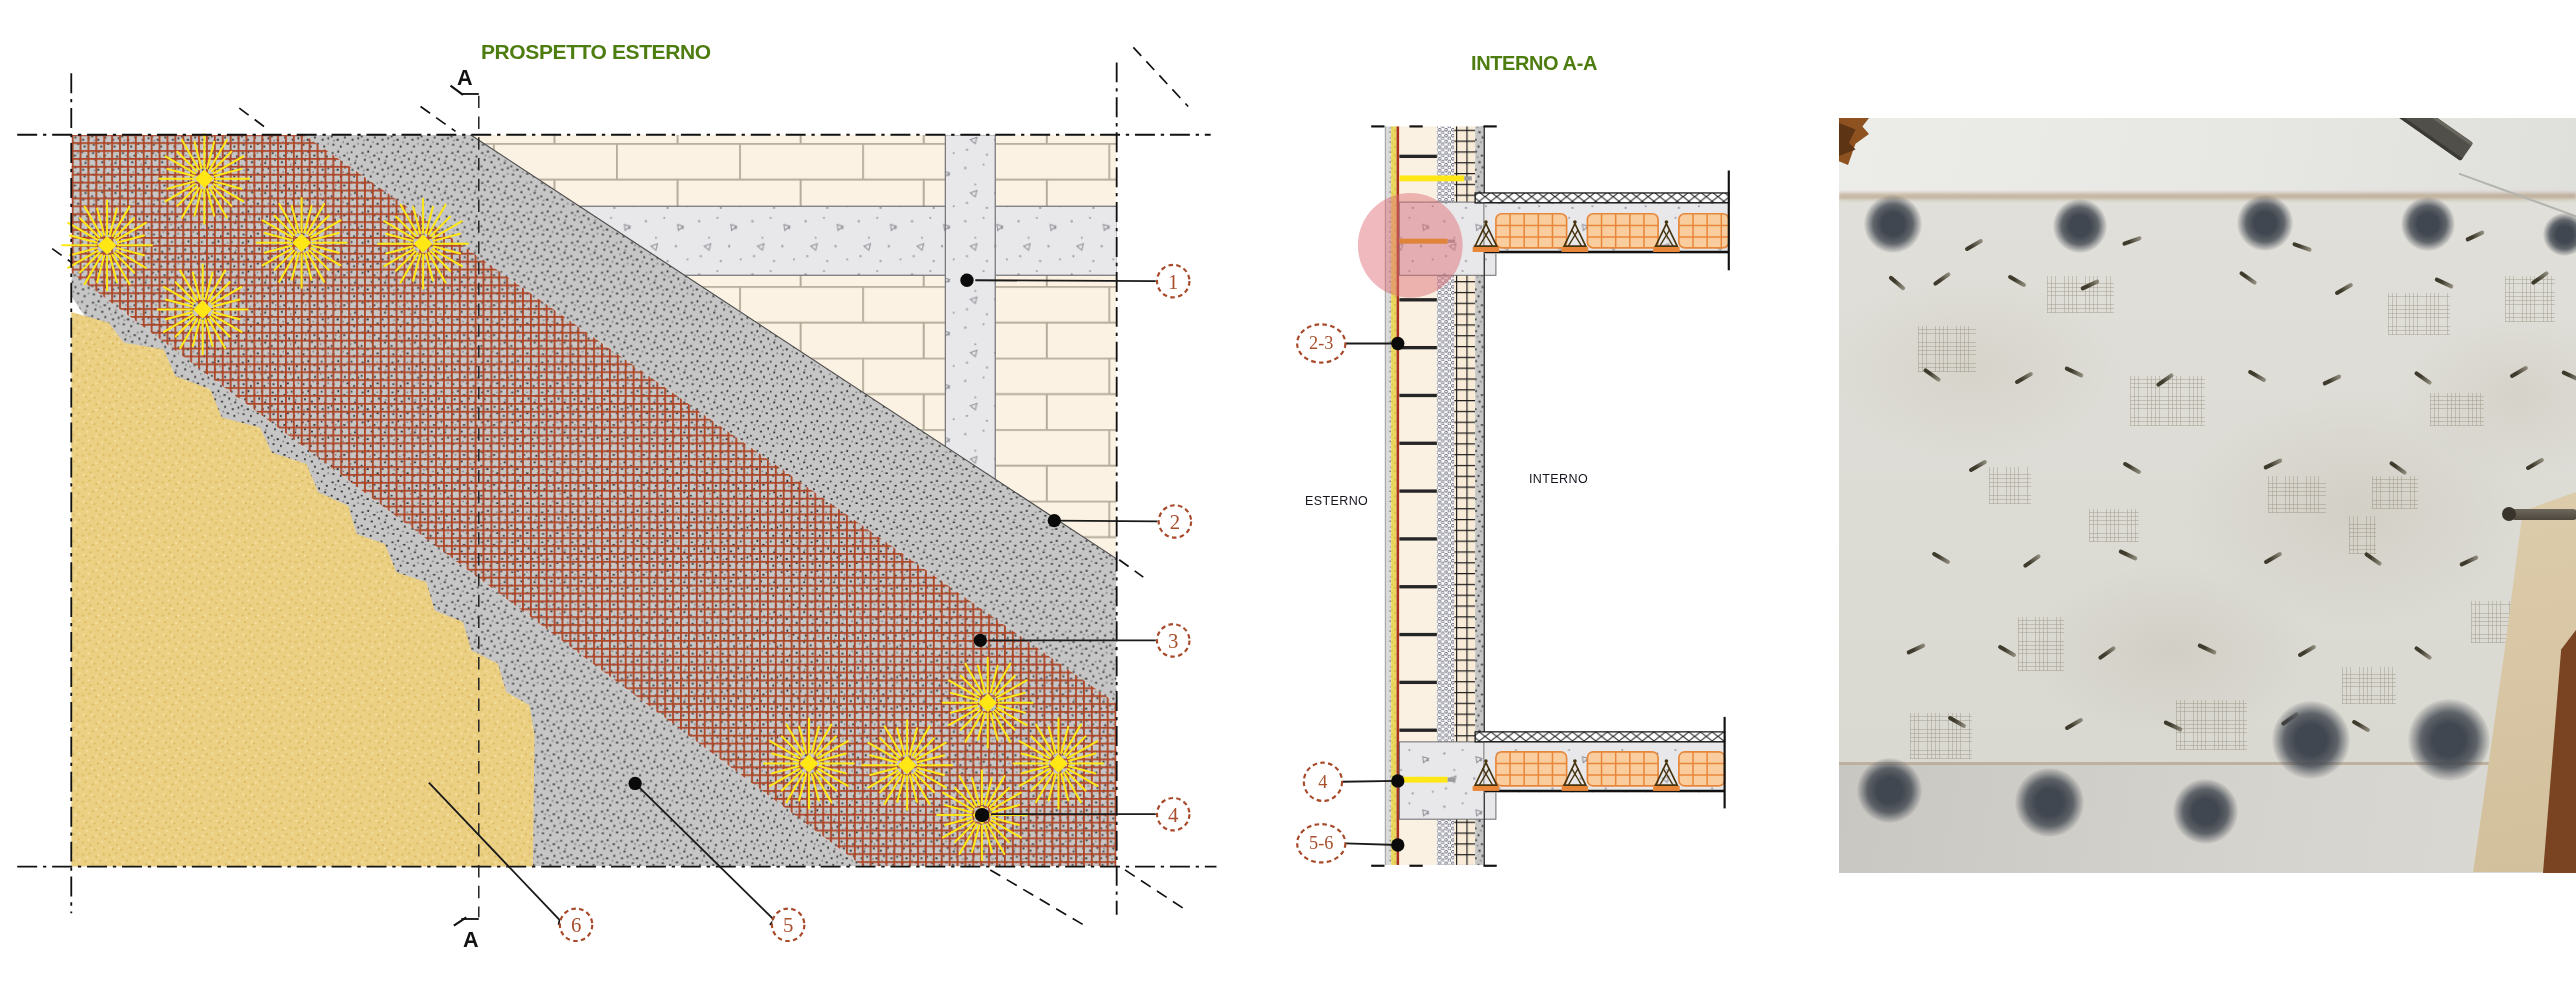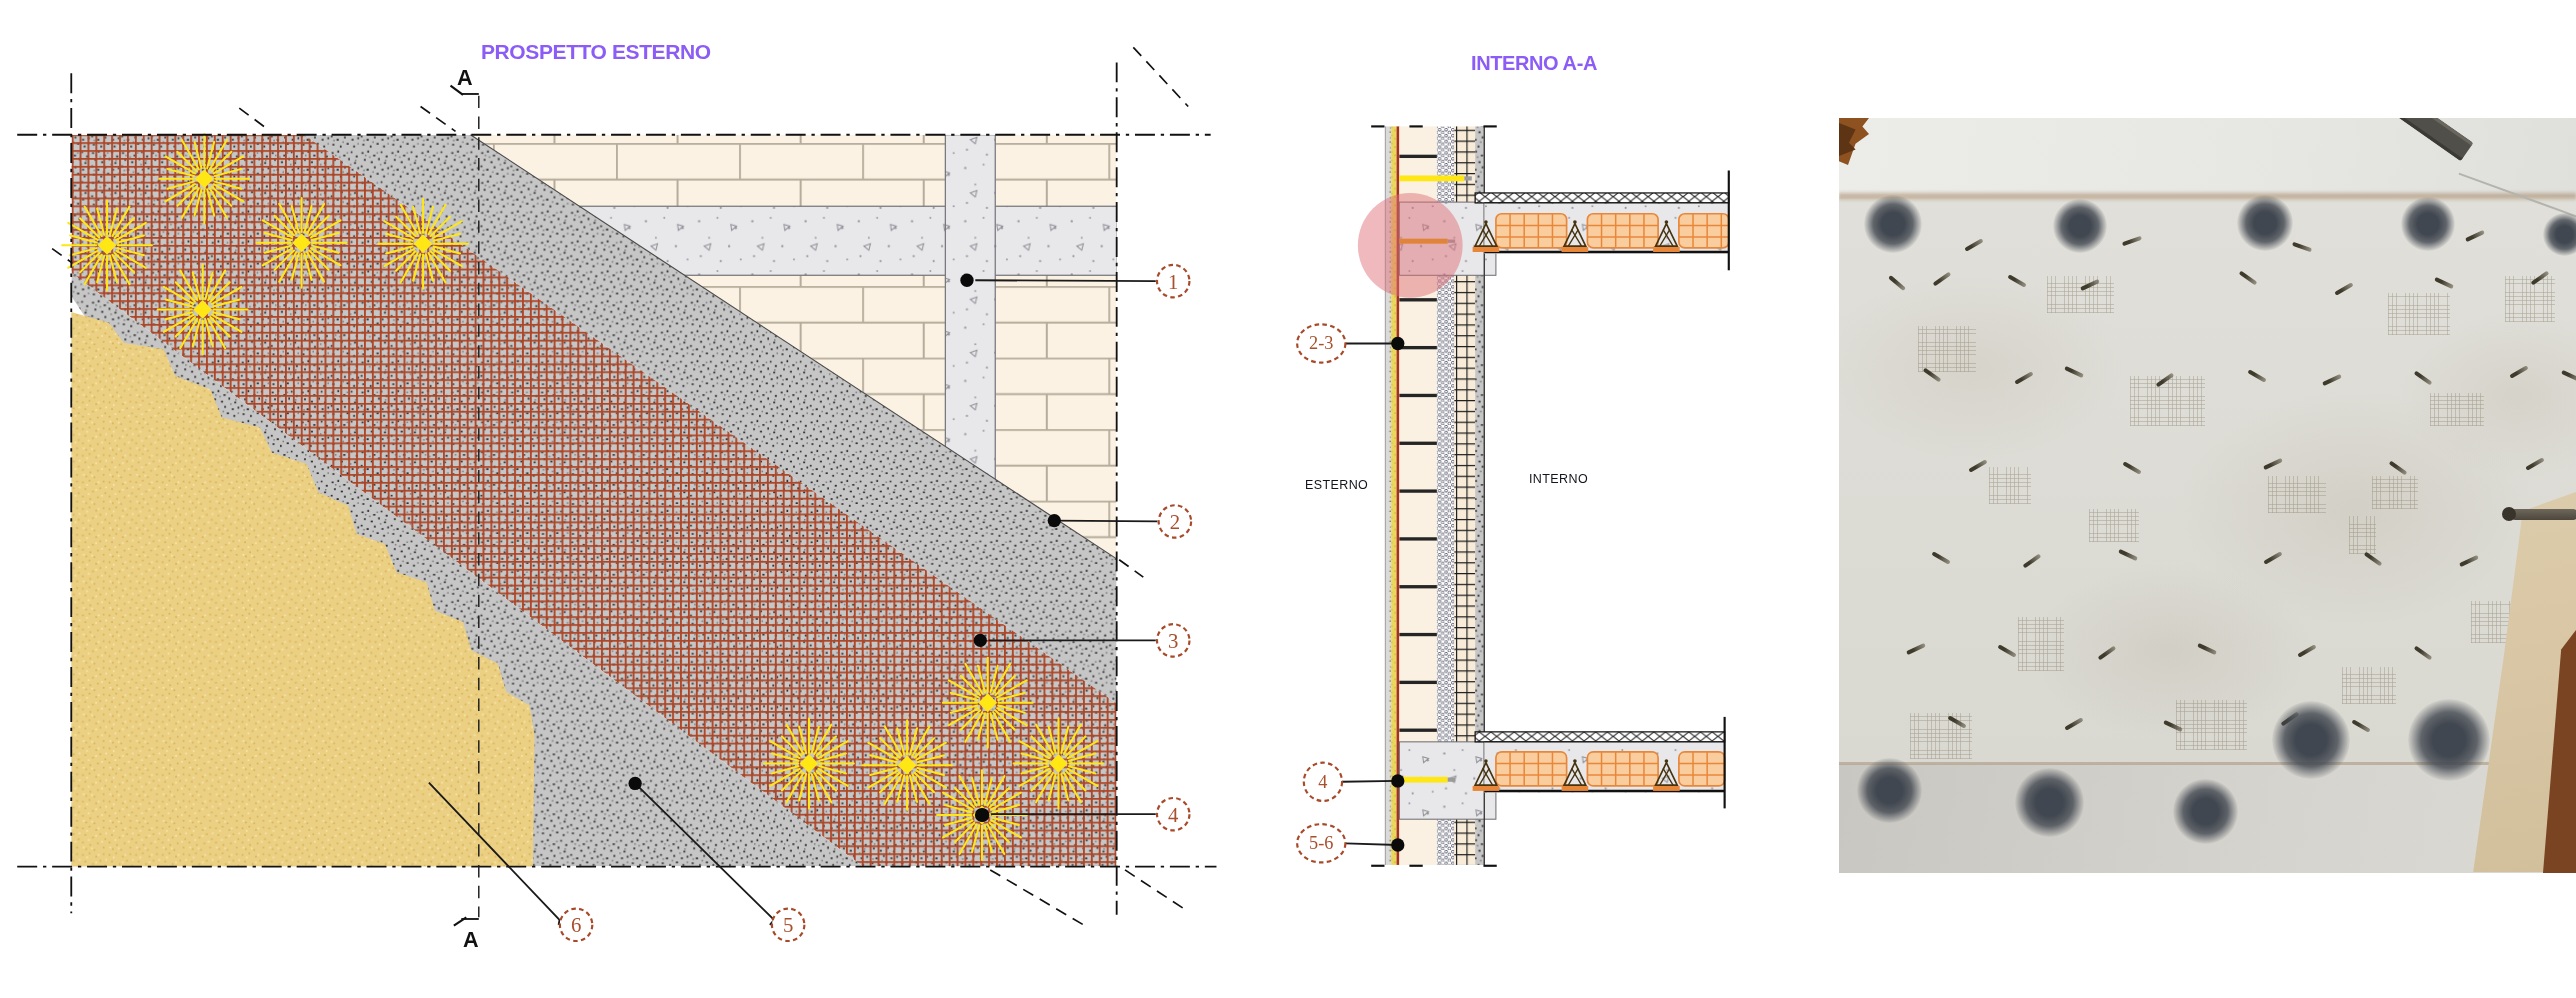--- a/index.html
+++ b/index.html
@@ -1,25 +1,25 @@
 <!DOCTYPE html>
 <html style="font-size:13.3px"><head>
 <meta charset="utf-8">
 <style>
   html,body{margin:0;padding:0;background:#fff;}
   .canvas{position:relative;width:2576px;height:998px;background:#ffffff;overflow:hidden;
           font-family:"Liberation Sans",sans-serif;}
-  .title{position:absolute;font-weight:bold;color:#8b5cf6;letter-spacing:-0.4px;white-space:nowrap;}
+  .title{position:absolute;font-weight:bold;color:#4d7c0f;letter-spacing:-0.4px;white-space:nowrap;}
   #prospetto-title{left:481px;top:40px;font-size:21px;}
   #sezione-title{left:1471px;top:52px;font-size:20px;}
   .cutletter{position:absolute;font-size:21.6px;font-weight:600;color:#111;}
   #cut-a-top{left:457px;top:65px;}
   #cut-a-bottom{left:463px;top:927px;}
   .sidelabel{position:absolute;font-size:12.5px;color:#14141e;letter-spacing:0.4px;}
-  #esterno-label{left:1305px;top:478px;}
+  #esterno-label{left:1305px;top:494px;}
   #interno-label{left:1529px;top:472px;}
   #main-svg{position:absolute;left:0;top:0;}
   
   #photo{position:absolute;left:1839px;top:118px;width:737px;height:755px;overflow:hidden;background:#dddcd6;}
   #photo-ceiling{position:absolute;left:0;top:0;width:737px;height:79px;
      background:linear-gradient(100deg,#ecece8 0%,#e7e7e3 55%,#dfdfdc 100%);}
   #photo-wall{position:absolute;left:0;top:79px;width:737px;height:567px;
      background:
        radial-gradient(216px 133px at 18% 30%,rgba(190,182,165,0.25),rgba(0,0,0,0) 70%),
        radial-gradient(250px 166px at 70% 55%,rgba(185,178,160,0.28),rgba(0,0,0,0) 70%),

